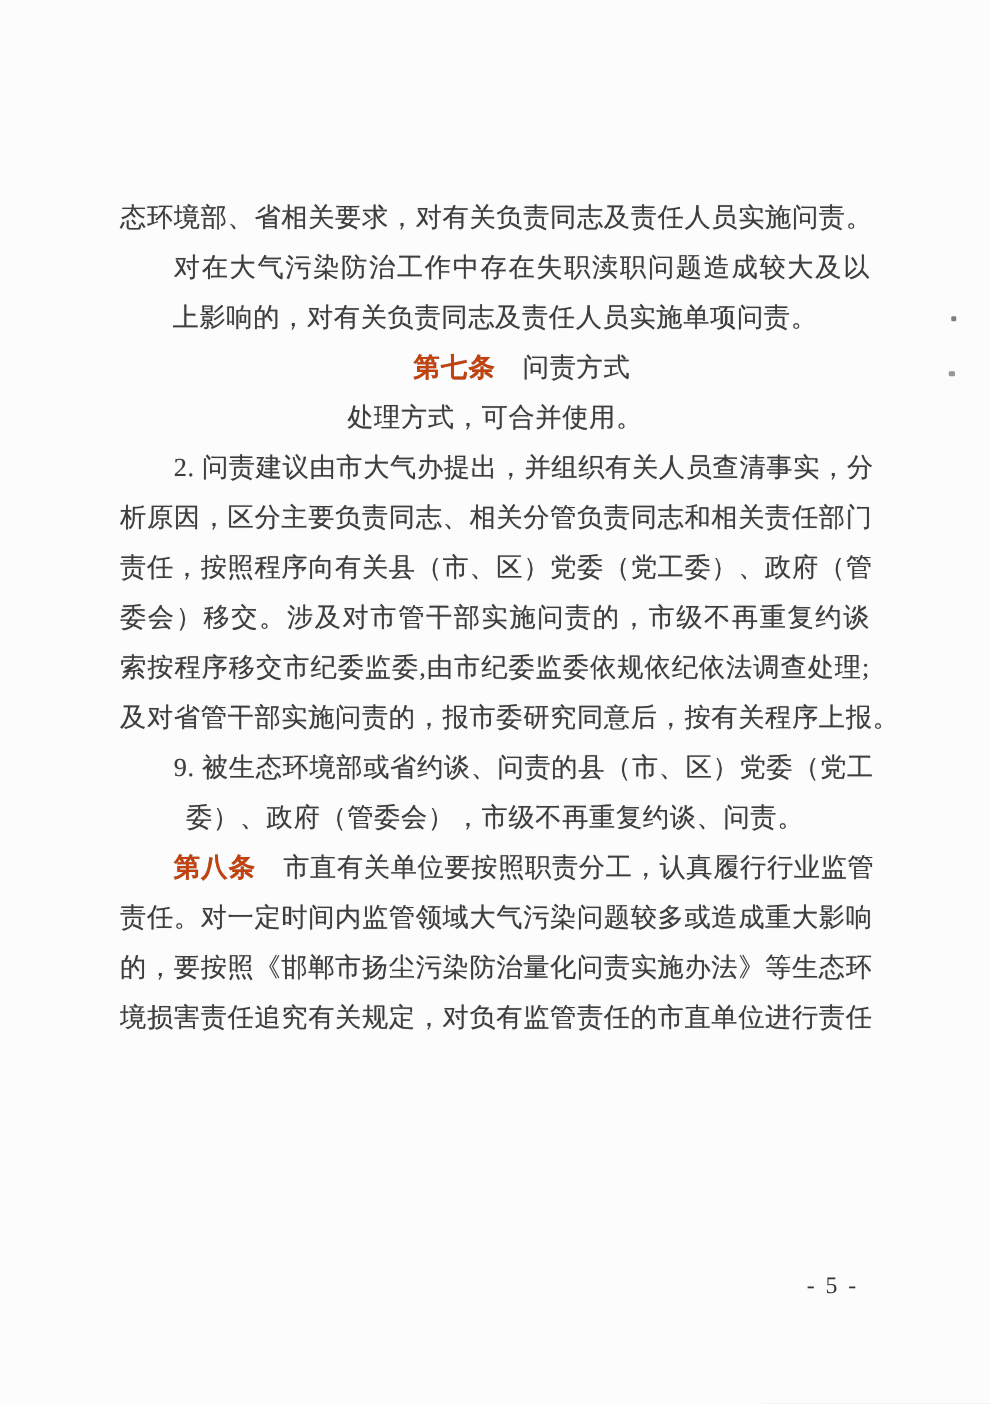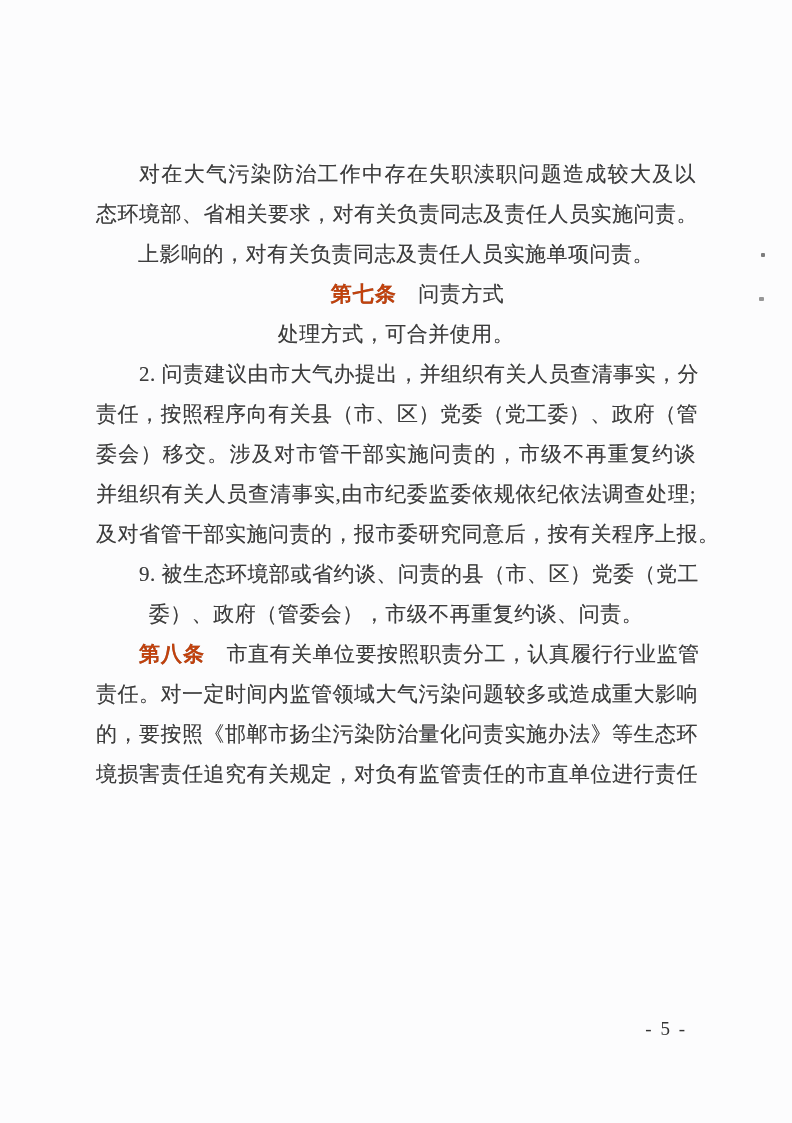--- a/index.html
+++ b/index.html
@@ -55,29 +55,30 @@
     border-radius:1px;
   }
   .speck1 { left:761px; top:253px; width:4px; height:4px; }
   .speck2 { left:759px; top:297px; width:5px; height:4px; opacity:0.8; }
 </style>
 </head>
 <body>
 
 <div class="page">
   <div class="content">
+      <div class="line fill"><span class="seg">态环境部、省相关要求，对有关负责同志及责任人员实施问责。</span></div>
       <div class="line indent fill"><span class="seg">对在大气污染防治工作中存在失职渎职问题造成较大及以</span></div>
-      <div class="line fill"><span class="seg">态环境部、省相关要求，对有关负责同志及责任人员实施问责。</span></div>
       <div class="line"><span class="seg">上影响的，对有关负责同志及责任人员实施单项问责。</span></div>
       <div class="line indent"><span class="seg bold">第七条</span><span class="seg">　问责方式</span></div>
       <div class="line"><span class="seg">处理方式，可合并使用。</span></div>
       <div class="line indent fill"><span class="seg">2. 问责建议由市大气办提出，并组织有关人员查清事实，分</span></div>
+      <div class="line fill"><span class="seg">析原因，区分主要负责同志、相关分管负责同志和相关责任部门</span></div>
       <div class="line fill"><span class="seg">责任，按照程序向有关县（市、区）党委（党工委）、政府（管</span></div>
       <div class="line fill"><span class="seg">委会）移交。涉及对市管干部实施问责的，市级不再重复约谈</span></div>
-      <div class="line fill"><span class="seg">并组织有关人员查清事实,由市纪委监委依规依纪依法调查处理;</span></div>
+      <div class="line fill"><span class="seg">索按程序移交市纪委监委,由市纪委监委依规依纪依法调查处理;</span></div>
       <div class="line fill"><span class="seg">及对省管干部实施问责的，报市委研究同意后，按有关程序上报。</span></div>
       <div class="line indent fill"><span class="seg">9. 被生态环境部或省约谈、问责的县（市、区）党委（党工</span></div>
       <div class="line"><span class="seg">委）、政府（管委会），市级不再重复约谈、问责。</span></div>
       <div class="line indent fill"><span class="seg bold">第八条</span><span class="seg">　市直有关单位要按照职责分工，认真履行行业监管</span></div>
       <div class="line fill"><span class="seg">责任。对一定时间内监管领域大气污染问题较多或造成重大影响</span></div>
       <div class="line fill"><span class="seg">的，要按照《邯郸市扬尘污染防治量化问责实施办法》等生态环</span></div>
       <div class="line fill"><span class="seg">境损害责任追究有关规定，对负有监管责任的市直单位进行责任</span></div>
     </div>
   <div class="footer">- 5 -</div>
   <div class="speck speck1"></div>

